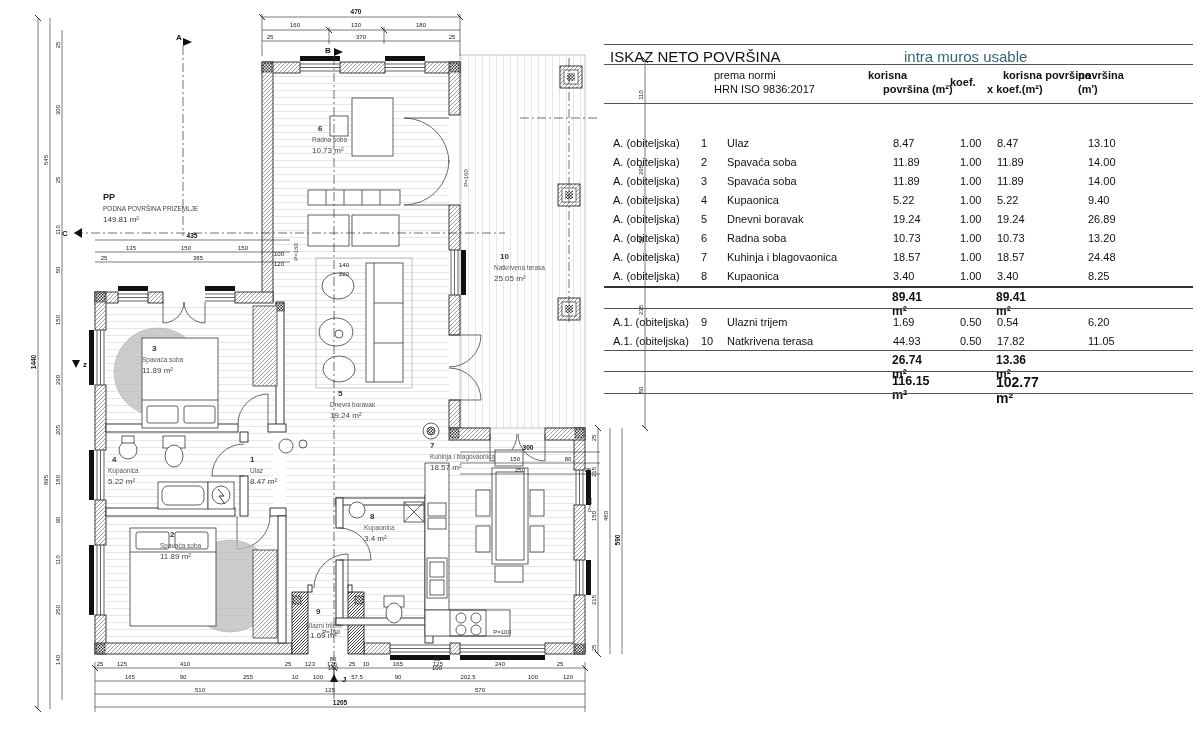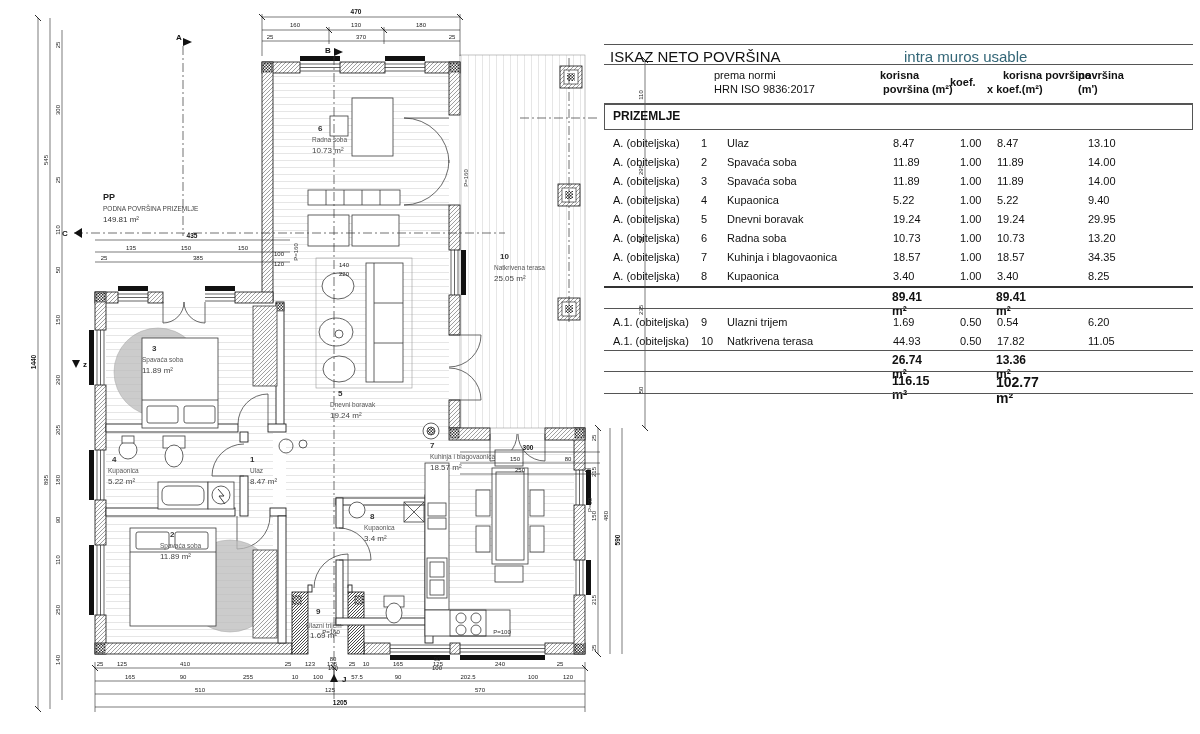--- a/index.html
+++ b/index.html
@@ -489,32 +489,29 @@
 </svg>
 
 <div class="sheet">
   <div class="hr" style="top:44px"></div>
   <div class="abs" style="left:6px;top:48px;font-size:15px">ISKAZ NETO POVRŠINA</div>
   <div class="abs sub2" style="left:300px;top:48px;font-size:15px">intra muros usable</div>
   <div class="hr" style="top:64px"></div>
 
   <div class="abs" style="left:110px;top:69px">prema normi</div>
   <div class="abs" style="left:110px;top:83px">HRN ISO 9836:2017</div>
-  <div class="abs b" style="left:276px;top:69px">korisna</div>
+  <div class="abs b" style="left:264px;top:69px">korisna</div>
   <div class="abs b" style="left:279px;top:83px">površina (m²)</div>
   <div class="abs b" style="left:346px;top:76px">koef.</div>
   <div class="abs b" style="left:399px;top:69px">korisna površina</div>
   <div class="abs b" style="left:383px;top:83px">x koef.(m²)</div>
   <div class="abs b" style="left:474px;top:69px">površina</div>
   <div class="abs b" style="left:474px;top:83px">(m')</div>
   <div class="hr" style="top:103px"></div>
 
-  <div class="pbox">
-        <span>PRIZEMLJE</span>
-      </div>
 
   <div class="trow" style="top:133px">
     <span>A. (obiteljska)</span>
         <span>1</span>
         <span>Ulaz</span>
         <span>8.47</span>
         <span>1.00</span>
         <span>8.47</span>
         <span>13.10</span>
   </div>
@@ -545,39 +542,39 @@
         <span>5.22</span>
         <span>9.40</span>
   </div>
   <div class="trow" style="top:209px">
     <span>A. (obiteljska)</span>
         <span>5</span>
         <span>Dnevni boravak</span>
         <span>19.24</span>
         <span>1.00</span>
         <span>19.24</span>
-        <span>29.95</span>
+        <span>26.89</span>
   </div>
   <div class="trow" style="top:228px">
     <span>A. (obiteljska)</span>
         <span>6</span>
         <span>Radna soba</span>
         <span>10.73</span>
         <span>1.00</span>
         <span>10.73</span>
         <span>13.20</span>
   </div>
   <div class="trow" style="top:247px">
     <span>A. (obiteljska)</span>
         <span>7</span>
         <span>Kuhinja i blagovaonica</span>
         <span>18.57</span>
         <span>1.00</span>
         <span>18.57</span>
-        <span>34.35</span>
+        <span>24.48</span>
   </div>
   <div class="trow" style="top:266px">
     <span>A. (obiteljska)</span>
         <span>8</span>
         <span>Kupaonica</span>
         <span>3.40</span>
         <span>1.00</span>
         <span>3.40</span>
         <span>8.25</span>
   </div>

